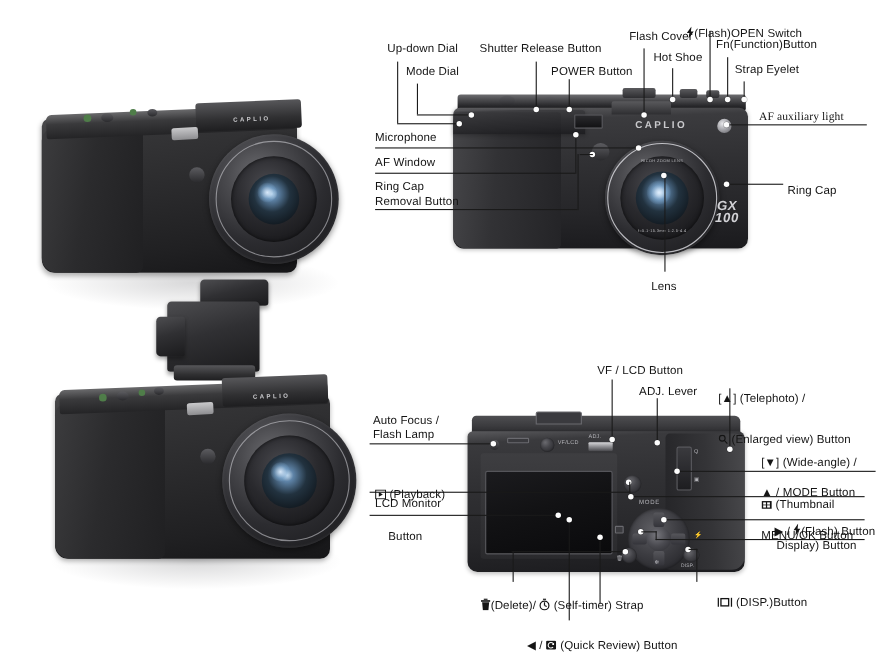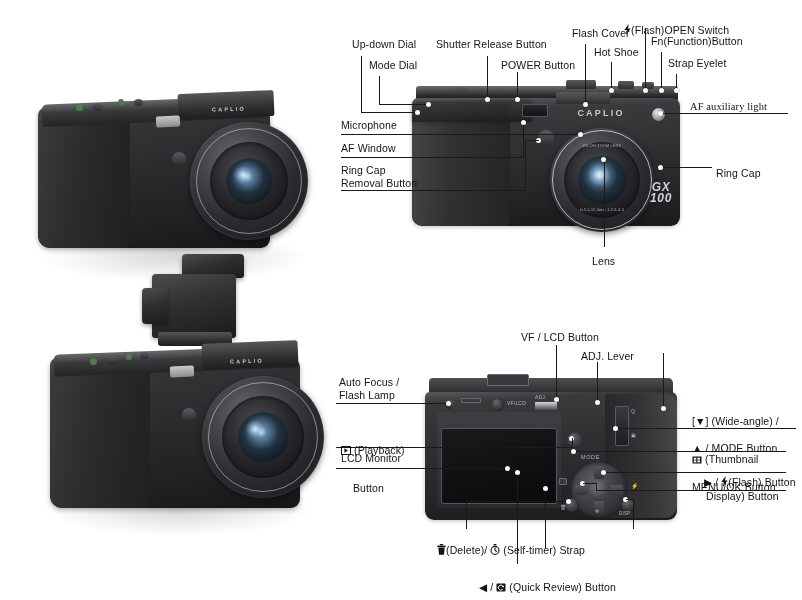--- a/index.html
+++ b/index.html
@@ -471,23 +471,30 @@
   <div class="lv" style="left:517px;top:472px;height:92px;"></div>
   <div class="dot" style="left:515px;top:470px;"></div>
 
   <div class="lv" style="left:545px;top:488px;height:61px;"></div>
   <div class="dot" style="left:543px;top:486px;"></div>
 
   <div class="lv" style="left:633px;top:499px;height:30px;"></div>
   <div class="dot" style="left:623px;top:497px;"></div>
   <div class="lh" style="left:626px;top:499px;width:8px;"></div>
 
-  <div class="lbl" style="left:521px;top:331px;">VF / LCD Button</div>
+  <div class="lbl" style="left:543px;top:331px;">VF / LCD Button</div>
   <div class="lbl" style="left:581px;top:350px;">ADJ. Lever</div>
 
+  <div class="lbl" style="left:653px;top:331px;">
+    <div>[▲] (Telephoto) /</div>
+    <div><span class="ic"><svg width="9" height="9" viewBox="0 0 9 9">
+            <circle cx="3.6" cy="3.4" r="2.6" fill="none" stroke="#141414" stroke-width="1"></circle>
+            <line x1="5.5" y1="5.4" x2="8.2" y2="8.2" stroke="#141414" stroke-width="1"></line>
+          </svg></span> <span>(Enlarged view) Button</span></div>
+  </div>
 
   <div class="lbl" style="left:339px;top:376px;">Auto Focus /
 Flash Lamp</div>
 
   <div class="lbl" style="left:341px;top:419px;">
     <div><span class="ic"><svg width="10" height="9" viewBox="0 0 10 9">
             <rect x="0.5" y="0.5" width="9" height="8" fill="none" stroke="#141414" stroke-width="1"></rect>
             <path d="M3.4 2.3l3.6 2.2-3.6 2.2z" fill="#141414"></path>
           </svg></span> <span>(Playback)</span></div>
     <div style="padding-left:12px;">Button</div>
@@ -510,20 +517,27 @@
   <div class="lbl" style="left:692px;top:442px;">▲ / MODE Button</div>
 
   <div class="lbl" style="left:692px;top:463px;">
     <span>▶ / </span><span class="ic"><svg width="7" height="11" viewBox="0 0 7 11">
           <path d="M4.6 0L0.4 6h2.3L2 11 6.6 4.6H4.1L4.6 0z" fill="#141414"></path>
         </svg></span><span>(Flash) Button</span>
   </div>
 
   <div class="lbl" style="left:692px;top:481px;">MENU/OK Button</div>
 
+  <div class="lbl" style="left:640px;top:529px;">
+    <span class="ic"><svg width="14" height="9" viewBox="0 0 14 9">
+          <line x1="1" y1="0.5" x2="1" y2="8.5" stroke="#141414" stroke-width="1.2"></line>
+          <rect x="3.4" y="1.2" width="7" height="6.6" fill="none" stroke="#141414" stroke-width="1.2"></rect>
+          <line x1="13" y1="0.5" x2="13" y2="8.5" stroke="#141414" stroke-width="1.2"></line>
+        </svg></span> <span>(DISP.)Button</span>
+  </div>
 
 
   <div class="lbl" style="left:467px;top:568px;">
     <span>◀ / </span><span class="ic"><svg width="10" height="9" viewBox="0 0 10 9">
           <rect x="0.5" y="0.5" width="9" height="8" rx="1" fill="#141414"></rect>
           <path d="M7.3 4.1a2.5 2.5 0 1 0-.5 2.1" fill="none" stroke="#fff" stroke-width="1"></path>
           <path d="M7.7 2.2v2.1H5.7z" fill="#fff"></path>
         </svg></span> <span>(Quick Review) Button</span>
   </div>
 

